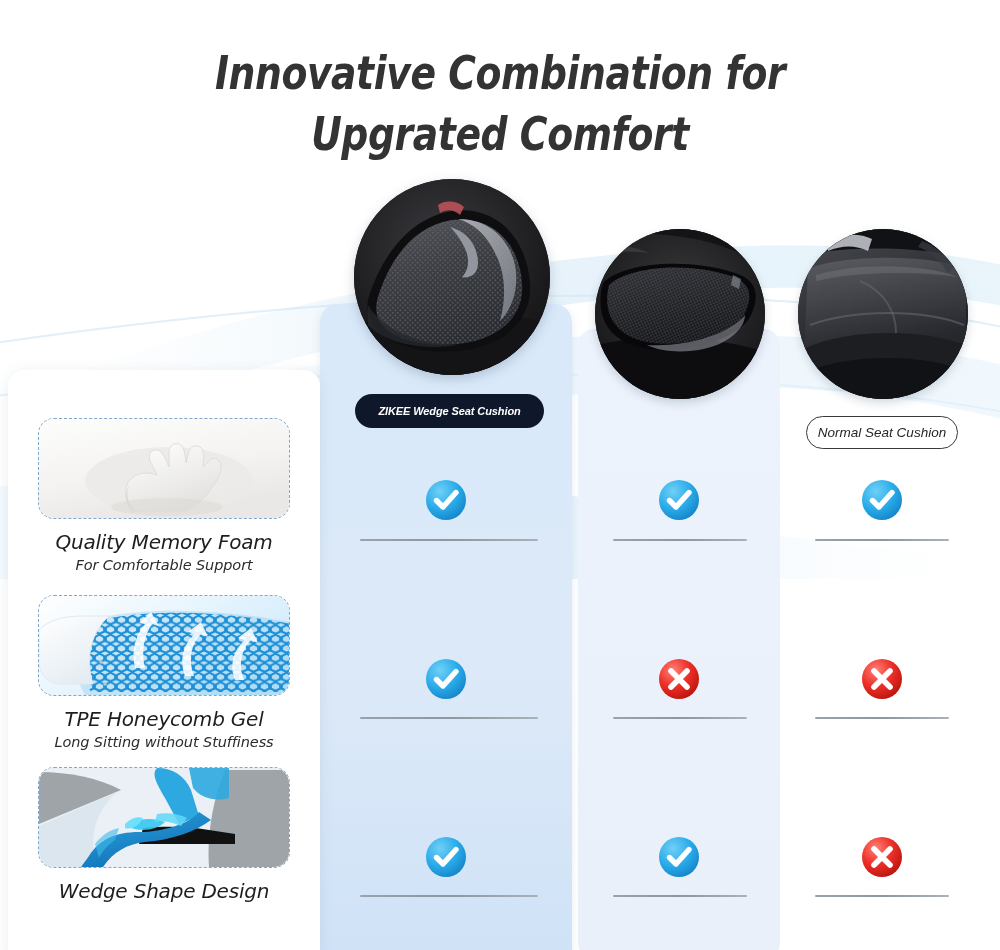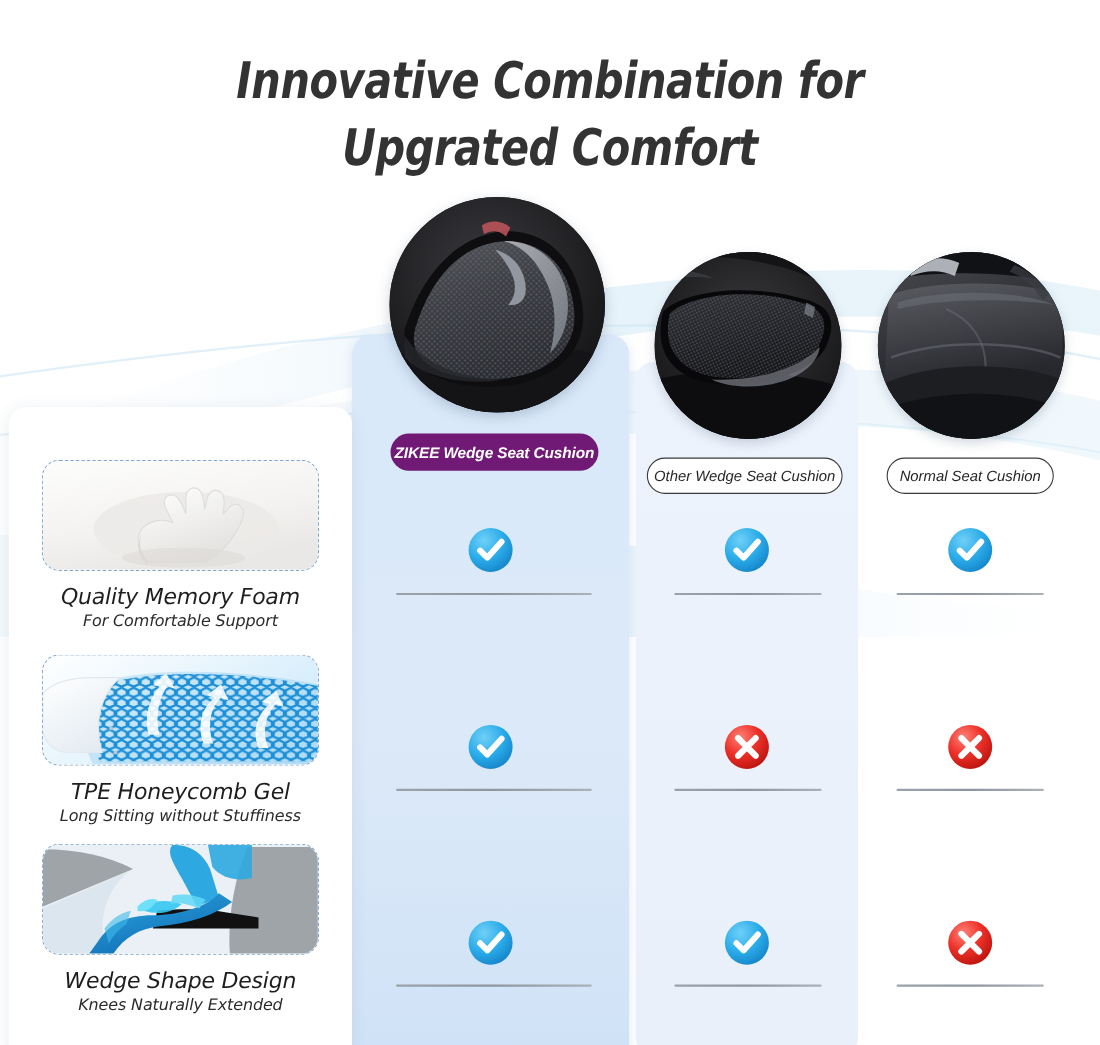--- a/index.html
+++ b/index.html
@@ -102,23 +102,23 @@
     align-items: center;
     justify-content: center;
     border-radius: 999px;
     font-style: italic;
     font-weight: bold;
     white-space: nowrap;
   }
   .pill.primary {
     left: 355px; top: 355px;
     width: 189px; height: 34px;
-    background: #701a75;
+    background: #0f172a;
     color: #ffffff;
-    font-size: 14px;
+    font-size: 11px;
     letter-spacing: -0.1px;
   }
   .pill.outline {
     background: #ffffff;
     border: 1.4px solid #3a3a3a;
     color: #262626;
     font-weight: normal;
     font-size: 13.5px;
   }
   .pill.o1 { left: 588px; top: 377px; width: 178px; height: 33px; }
@@ -307,23 +307,20 @@
       <path d="M18,46 C56,34 126,34 160,48 C124,42 56,42 18,52 Z" fill="#74777e" opacity="0.45"></path>
       <path d="M12,96 C56,80 126,80 166,96" fill="none" stroke="#6f727a" stroke-width="2.2" opacity="0.5"></path>
       <path d="M62,52 C86,62 98,82 98,104" fill="none" stroke="#686b72" stroke-width="2" opacity="0.5"></path>
       <path d="M28,12 C44,4 62,4 74,10 L70,22 C58,16 44,16 30,22 Z" fill="#c9ccd2" opacity="0.85"></path>
       <path d="M124,12 C136,16 148,26 156,38 L150,44 C142,32 132,22 120,18 Z" fill="#3b3d43" opacity="0.7"></path>
     </svg>
   </div>
 
   <div class="pill primary">
     <span>ZIKEE Wedge Seat Cushion</span>
-  </div>
-  <div class="pill outline o1">
-    <span>Other Wedge Seat Cushion</span>
   </div>
   <div class="pill outline o2">
     <span>Normal Seat Cushion</span>
   </div>
 
   <div class="mark" style="left:423px; top:438px;">
     <svg viewBox="0 0 46 46">
       <defs>
         <radialGradient id="ck" cx="35%" cy="28%" r="80%">
           <stop offset="0%" stop-color="#6fd0f7"></stop>
@@ -487,18 +484,17 @@
           <path d="M150,0 L190,0 L190,30 C176,34 162,30 154,20 Z" fill="#2ea8e0" opacity="0.9"></path>
           <path d="M160,44 C150,56 124,64 100,64 C76,64 60,72 50,88 L42,99 L64,99 C74,84 88,76 106,74
                    C132,72 156,64 172,52 Z" fill="url(#legg)"></path>
           <path d="M92,54 C104,50 116,50 126,54 C118,62 104,64 92,60 Z" fill="#36c6f2" opacity="0.9"></path>
           <path d="M86,56 C92,50 98,48 104,50 C100,58 92,62 86,60 Z" fill="#6fe0fb"></path>
           <path d="M118,46 C128,44 140,46 148,50 L142,58 C132,54 124,52 116,54 Z" fill="#5fd8f7" opacity="0.85"></path>
           <path d="M56,76 C62,68 70,62 80,60 L76,72 C70,76 64,82 60,90 Z" fill="#3db9ea" opacity="0.6"></path>
         </svg>
       </div>
       <div class="feature-title">Wedge Shape Design</div>
-      <div class="feature-sub">Knees Naturally Extended</div>
     </div>
 
   </div>
 
 </div>
 
 </body></html>

